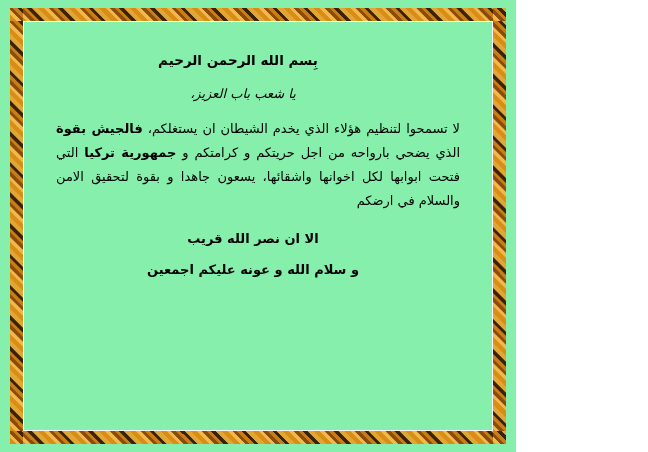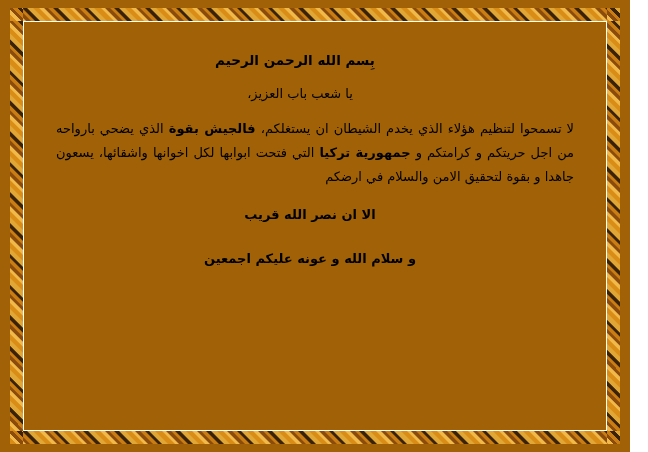--- a/index.html
+++ b/index.html
@@ -8,23 +8,23 @@
     background: #ffffff;
   }
   body {
     width: 648px;
     height: 452px;
     font-family: "DejaVu Sans", sans-serif;
   }
 
   .page {
     position: relative;
-    width: 630px;
+    width: 516px;
     height: 452px;
-    background: #a16207;
+    background: #86efac;
     box-sizing: border-box;
     overflow: hidden;
   }
 
   
   .border-frame {
     position: absolute;
     left: 10px;
     top: 8px;
     right: 10px;
@@ -83,26 +83,27 @@
     font-size: 13.5px;
     text-align: center;
     margin: 6px 0 18px 0;
     padding-right: 40px;
   }
   .salutation {
     font-size: 13px;
     margin: 0 0 16px 0;
     text-align: center;
     padding-right: 30px;
+    font-style: italic;
   }
   .closing-1 {
     font-weight: bold;
     font-size: 13px;
     text-align: center;
-    margin: 18px 0 29px 0;
+    margin: 18px 0 16px 0;
     padding-right: 10px;
   }
   .closing-2 {
     font-weight: bold;
     font-size: 13px;
     text-align: center;
     margin: 0 0 6px 0;
     padding-right: 10px;
   }
 </style>

